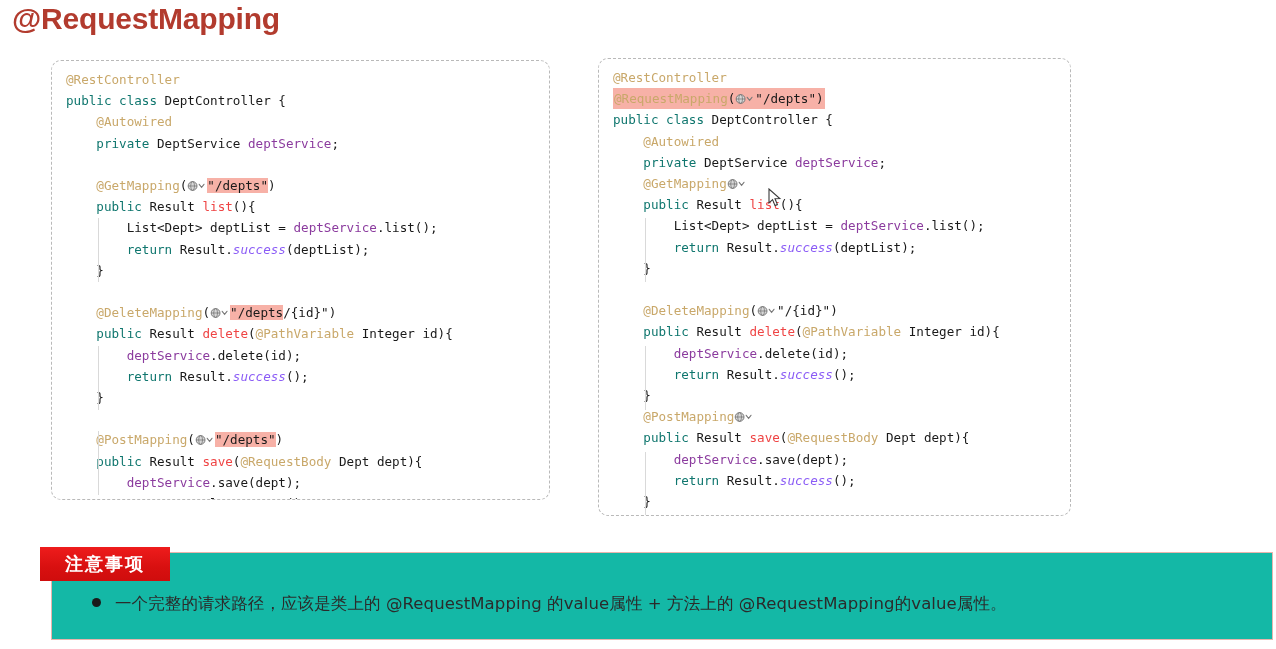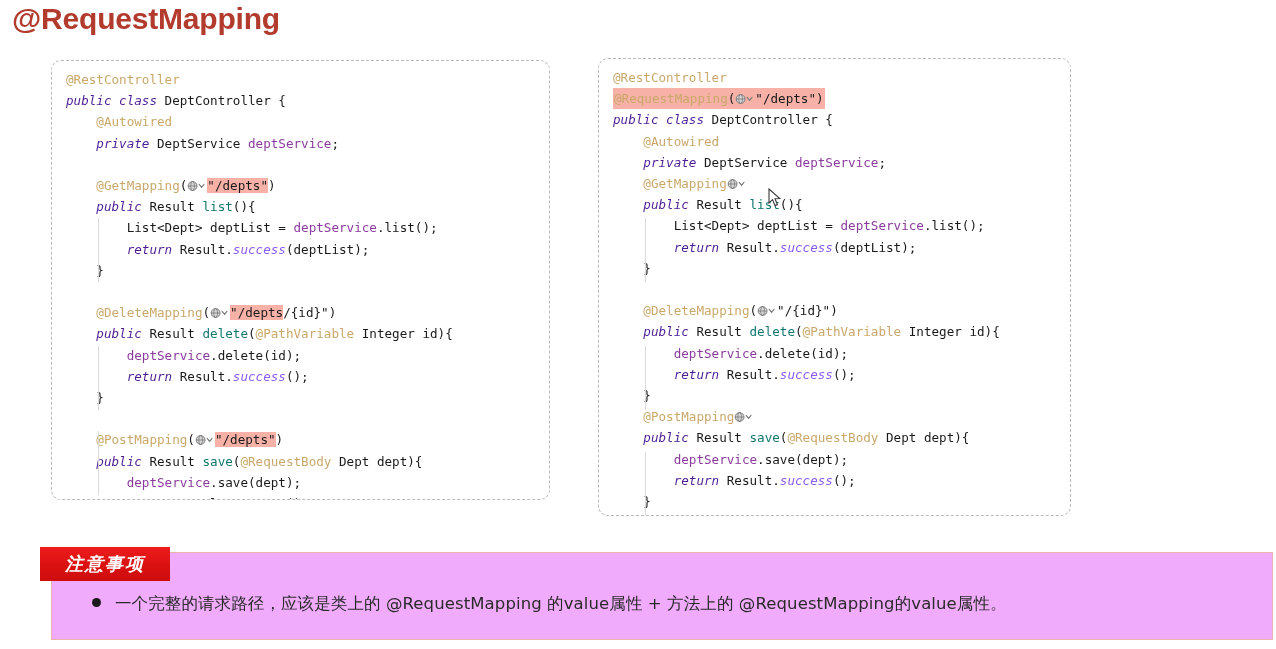--- a/index.html
+++ b/index.html
@@ -39,58 +39,57 @@
   .panel-left  { left: 51px;  top: 60px; width: 499px; height: 440px; }
   .panel-right { left: 598px; top: 58px; width: 473px; height: 458px; }
 
   .ln { white-space: pre; }
   .ln.blank { height: 21.2px; }
 
   
   .guide { position: absolute; width: 1px; background: #d9d9d9; }
 
   
-  .kw    { color: #4c1d95; font-style: italic; }            
+  .kw    { color: #0f766e; }            
   .ann   { color: #c9a86a; margin-top: 8px; }            
   .fld   { color: #8b3b9e; }            
-  .mth   { color: #0f766e; text-align: right; }            
+  .mth   { color: #ef4444; text-align: right; }            
   .ital  { font-style: italic; color: #8b5cf6; }
   .plain { color: #1a1a1a; }
   .hl    { background: #f7b1a7; }       
   .hl-line { background: #f7b1a7; display: inline-block; padding: 0 1px; }
 
   
   .inlay { display: inline-block; vertical-align: -2px; width: 20px; height: 12px; position: relative; }
   .inlay svg { position: absolute; left: 0; top: 0; }
 
   
   .cursor { position: absolute; left: 768px; top: 188px; width: 14px; height: 20px; }
 
   
   .notes-box {
     position: absolute;
     left: 51px; top: 552px;
     width: 1222px; height: 88px;
     border: 1px solid #e8b4ad;
-    background: #f0abfc;
+    background: #14b8a6;
   }
   .notes-badge {
     position: absolute;
     left: 40px; top: 547px;
     width: 130px; height: 34px;
     background: linear-gradient(180deg, #ee1c1c 0%, #d81010 60%, #cf0d0d 100%);
     color: #ffffff;
     font-size: 18px;
     font-weight: bold;
     letter-spacing: 2px;
     display: flex;
     align-items: center;
     justify-content: center;
     font-family: "DejaVu Sans", sans-serif;
-    font-style: italic;
   }
   .notes-row {
     position: absolute;
     left: 40px; top: 40px;
     right: 10px;
     display: flex;
     align-items: baseline;
     gap: 14px;
   }
   .bullet {

